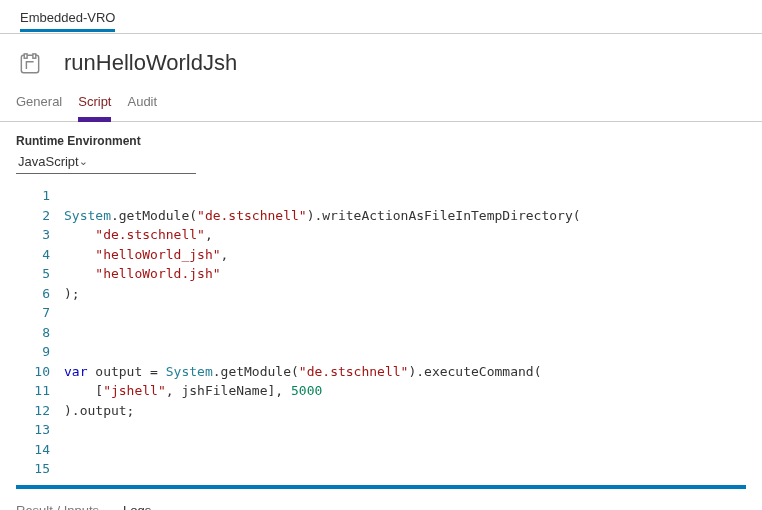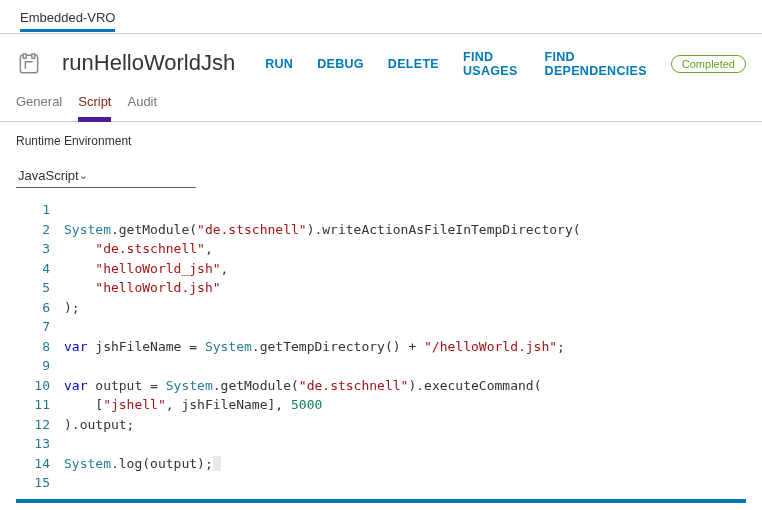--- a/index.html
+++ b/index.html
@@ -9,21 +9,21 @@
   .header{display:flex;align-items:flex-start;padding:16px 16px 6px;gap:20px}
   .icon-box{width:28px;height:28px;display:flex;align-items:center;justify-content:center}
   .title{font-size:22px;font-weight:400;color:#333;flex:0 0 auto;margin-right:10px}
   .actions{display:flex;gap:24px;align-items:center}
   .action-link{color:#0079b8;font-size:12.5px;font-weight:600;letter-spacing:0.3px;cursor:pointer}
   .badge{border:1px solid #62a420;color:#62a420;border-radius:12px;padding:2px 10px;font-size:11px;font-weight:500}
   .tabs{display:flex;gap:16px;padding:4px 16px 0;border-bottom:1px solid #ccc}
   .tab{padding:6px 0 8px;color:#777;font-size:13px;cursor:pointer;margin-bottom:-1px}
   .tab.active{color:#7f1d1d;border-bottom:5px solid #4c1d95}
   .runtime{padding:12px 16px 4px}
-  .runtime-label{font-size:12px;font-weight:400;color:#333;margin-bottom:16px}
+  .runtime-label{font-size:12px;font-weight:700;color:#333;margin-bottom:2px}
   .select{display:flex;align-items:center;justify-content:flex-start;width:180px;padding:4px 2px;border-bottom:1px solid #666;font-size:13px;color:#333;cursor:pointer}
   .chev{font-size:11px;color:#555}
   .editor{margin:8px 16px 0;font-family:Consolas,Menlo,monospace;font-size:13px;line-height:1.5}
   .line{display:flex}
   .gutter{width:48px;text-align:right;padding-right:14px;color:#237893;user-select:none}
   .code{white-space:pre}
   .kw{color:#0000c0}
   .sys{color:#267f99}
   .str{color:#a31515}
   .num{color:#098658}
@@ -43,28 +43,20 @@
 <div class="header">
   <span class="icon-box">
     <svg width="26" height="26" viewBox="0 0 36 36">
         <rect x="6" y="6" width="24" height="24" rx="3" fill="none" stroke="#888" stroke-width="2"></rect>
         <rect x="10" y="4" width="4" height="6" fill="#fff" stroke="#888" stroke-width="2"></rect>
         <rect x="22" y="4" width="4" height="6" fill="#fff" stroke="#888" stroke-width="2"></rect>
         <path d="M13 25 L13 15 L23 15" fill="none" stroke="#888" stroke-width="2"></path>
       </svg>
   </span>
   <div class="title">runHelloWorldJsh</div>
-  <div class="actions">
-    <span class="action-link">RUN</span>
-    <span class="action-link">DEBUG</span>
-    <span class="action-link">DELETE</span>
-    <span class="action-link">FIND USAGES</span>
-    <span class="action-link">FIND DEPENDENCIES</span>
-    <span class="badge">Completed</span>
-  </div>
 </div>
 
 <div class="tabs">
   <div class="tab">General</div>
   <div class="tab active">Script</div>
   <div class="tab">Audit</div>
 </div>
 
 <div class="runtime">
   <div class="runtime-label">Runtime Environment</div>
@@ -98,21 +90,20 @@
   <div class="line">
       <span class="gutter">6</span>
       <span class="code">);</span>
     </div>
   <div class="line">
       <span class="gutter">7</span>
       <span class="code"></span>
     </div>
   <div class="line">
       <span class="gutter">8</span>
-      <span class="code"><span class="kw">var</span><span> jshFileName = </span><span class="sys">System</span><span>.getTempDirectory() + </span><span class="str">"/helloWorld.jsh"</span><span>;</span></span>
     </div>
   <div class="line">
       <span class="gutter">9</span>
       <span class="code"></span>
     </div>
   <div class="line">
       <span class="gutter">10</span>
       <span class="code"><span class="kw">var</span><span> output = </span><span class="sys">System</span><span>.getModule(</span><span class="str">"de.stschnell"</span><span>).executeCommand(</span></span>
     </div>
   <div class="line">
@@ -122,21 +113,20 @@
   <div class="line">
       <span class="gutter">12</span>
       <span class="code">).output;</span>
     </div>
   <div class="line">
       <span class="gutter">13</span>
       <span class="code"></span>
     </div>
   <div class="line">
       <span class="gutter">14</span>
-      <span class="code"><span class="sys">System</span><span>.log(output);</span><span class="cursor"> </span></span>
     </div>
   <div class="line">
       <span class="gutter">15</span>
       <span class="code"></span>
     </div>
 </div>
 <div class="editor-bottom-bar"></div>
 
 <div class="sub-tabs">
   <div class="sub-tab">Result / Inputs</div>

